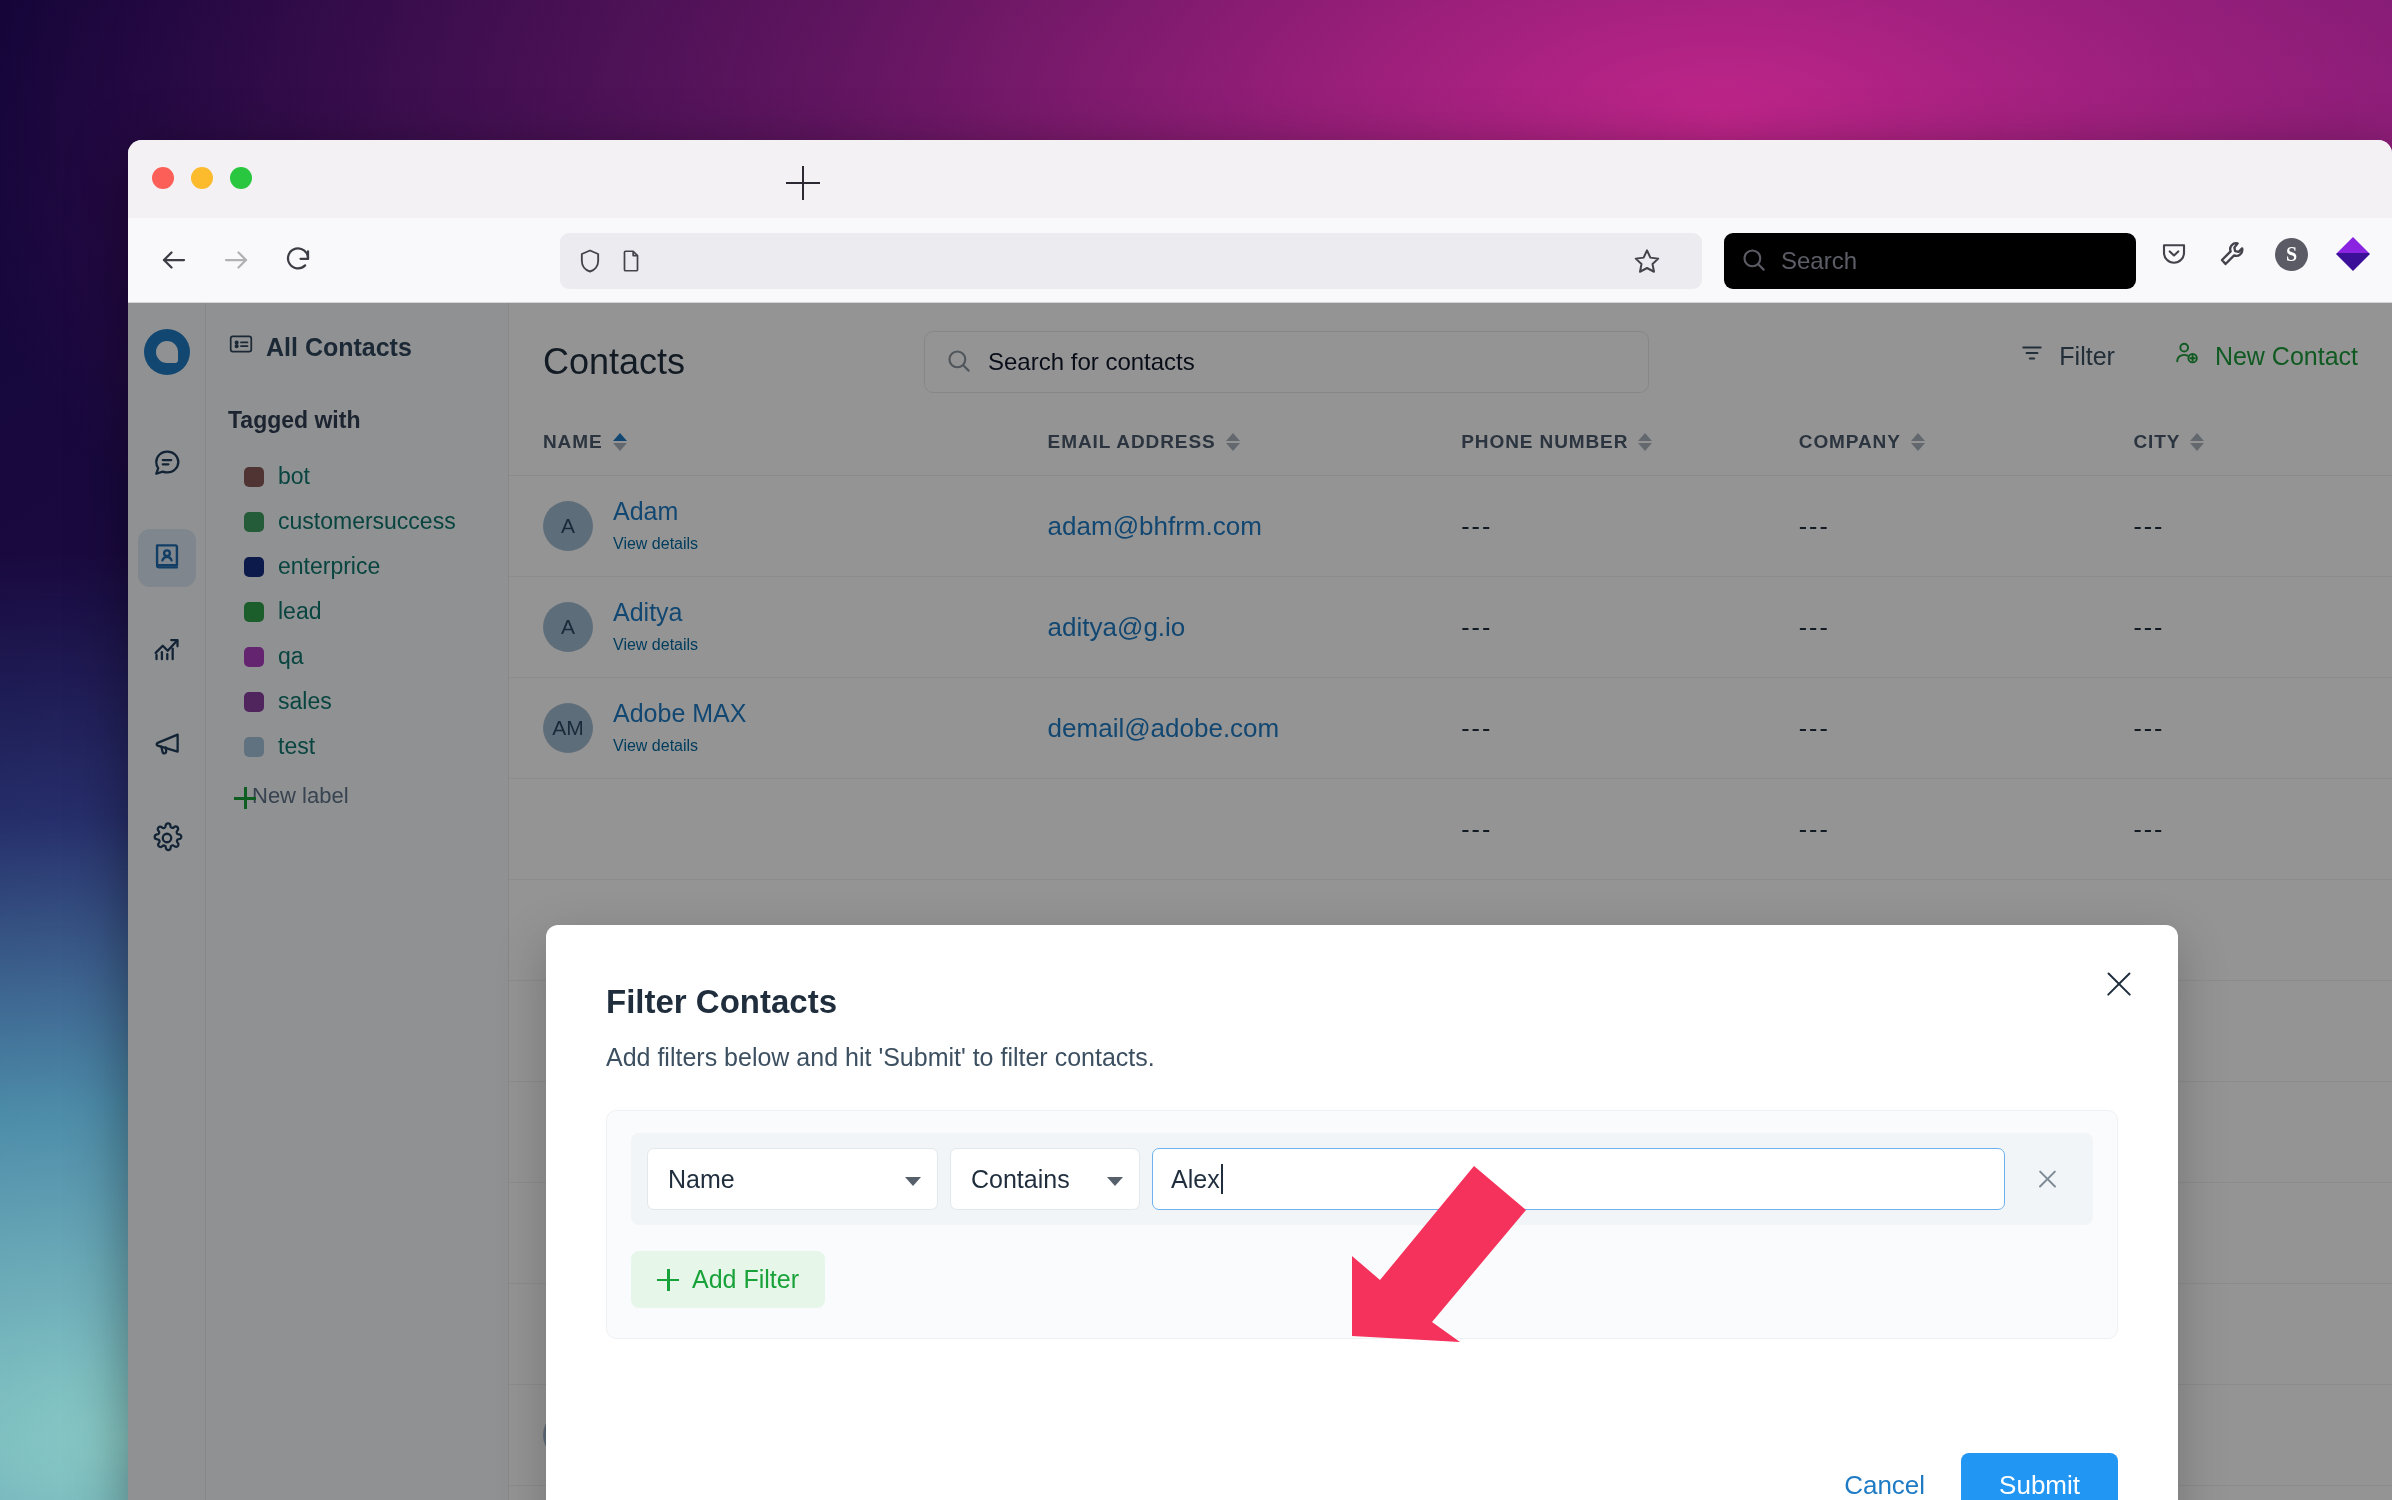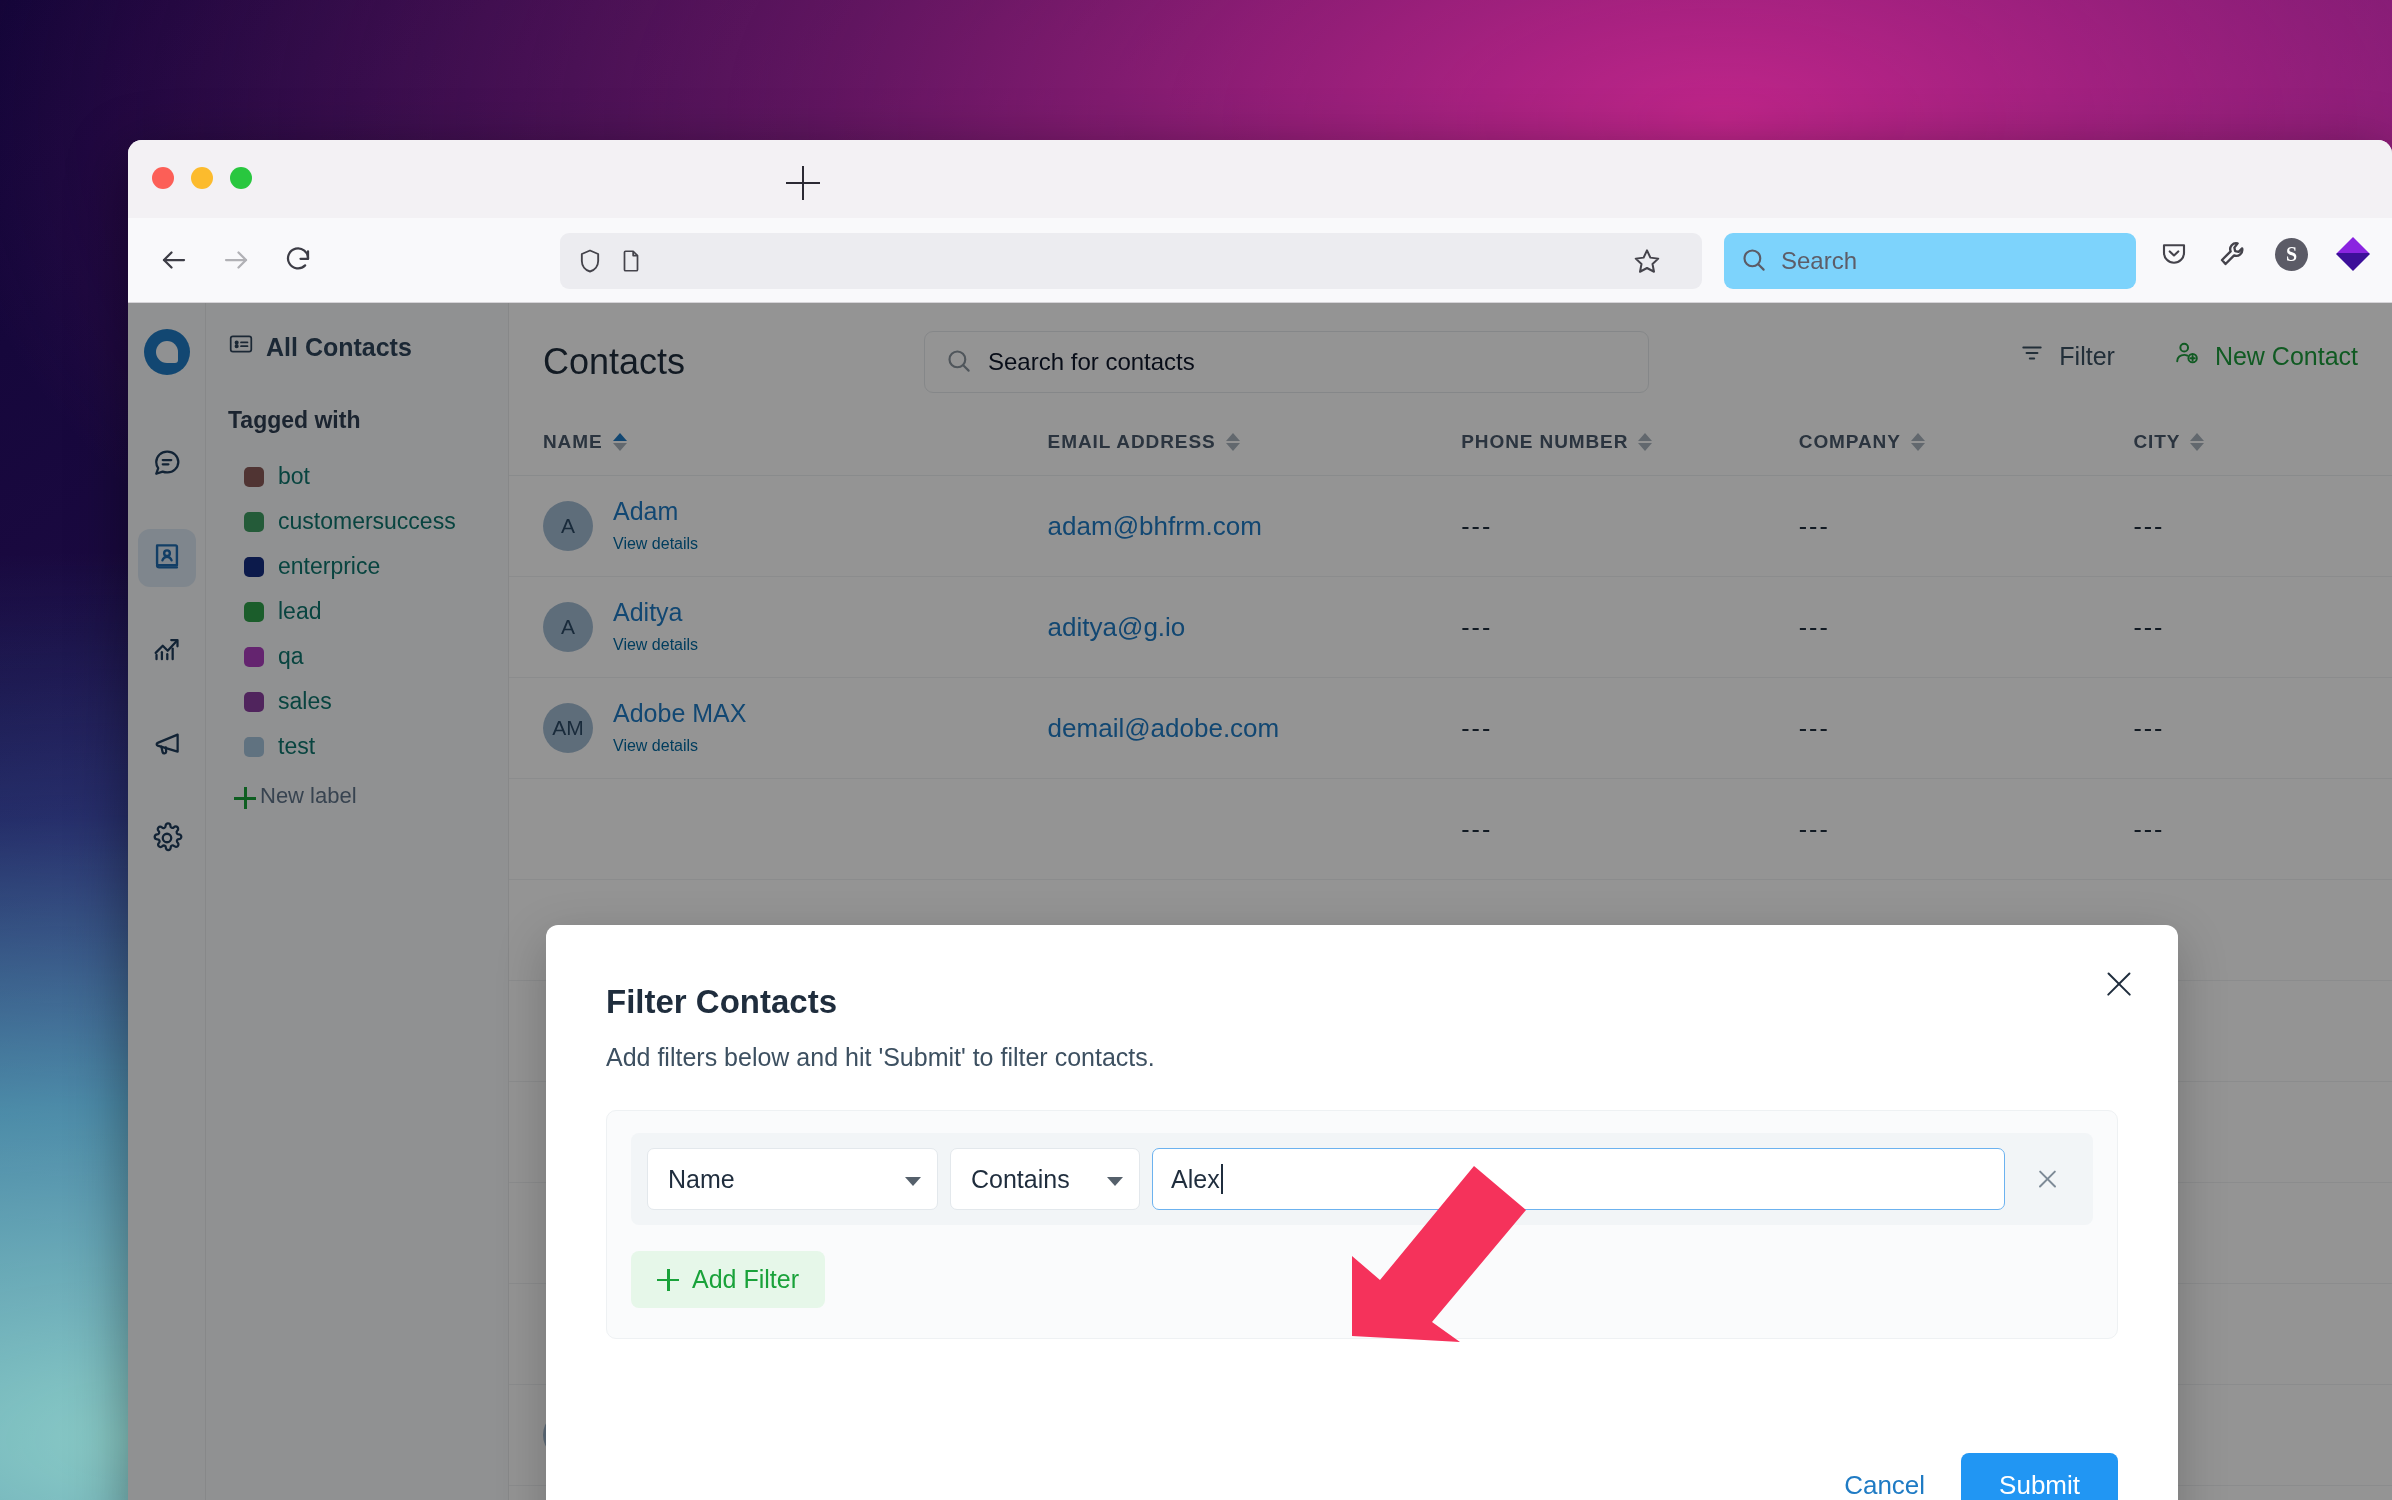--- a/index.html
+++ b/index.html
@@ -102,21 +102,21 @@
   .urlbar .icn { color: #44434b; display: flex; }
   .star-btn {
     position: absolute; left: 1495px; top: 20px;
     width: 48px; height: 46px;
     display: flex; align-items: center; justify-content: center;
     border-radius: 7px; color: #44434b;
   }
   .searchbar {
     position: absolute; left: 1596px; top: 15px;
     width: 412px; height: 56px;
-    background: #7dd3fc; border-radius: 9px;
+    background: #000000; border-radius: 9px;
     display: flex; align-items: center; padding: 0 16px; gap: 14px;
     color: #5b5b66;
   }
   .searchbar .ph { font-size: 24px; color: #5d5d68; }
   .ext-icons {
     position: absolute; right: 22px; top: 19px;
     display: flex; align-items: center; gap: 28px;
   }
   .ext-icons > * { display: flex; align-items: center; justify-content: center; }
   .ext-s {
@@ -183,21 +183,21 @@
     font-size: 23px; font-weight: 700; color: #2f3f53;
     margin: 0 0 20px 0;
   }
   .label-row {
     display: flex; align-items: center; gap: 14px;
     padding: 9px 0 9px 16px;
     font-size: 23px; color: #0f766e;
   }
   .swatch { width: 20px; height: 20px; border-radius: 5px; flex: 0 0 auto; }
   .new-label {
-    display: flex; align-items: center; gap: 8px;
+    display: flex; align-items: center; 
     margin: 14px 0 0 6px; font-size: 22px; color: #60748a;
   }
 
   
   .main { position: absolute; left: 381px; right: 0; top: 0; bottom: 0; background: #fff; }
   .main-head {
     position: relative; height: 118px;
     display: flex; align-items: center; padding: 0 0 0 34px;
   }
   .page-title { font-size: 36px; color: #1f2d3d; font-weight: 400; }

